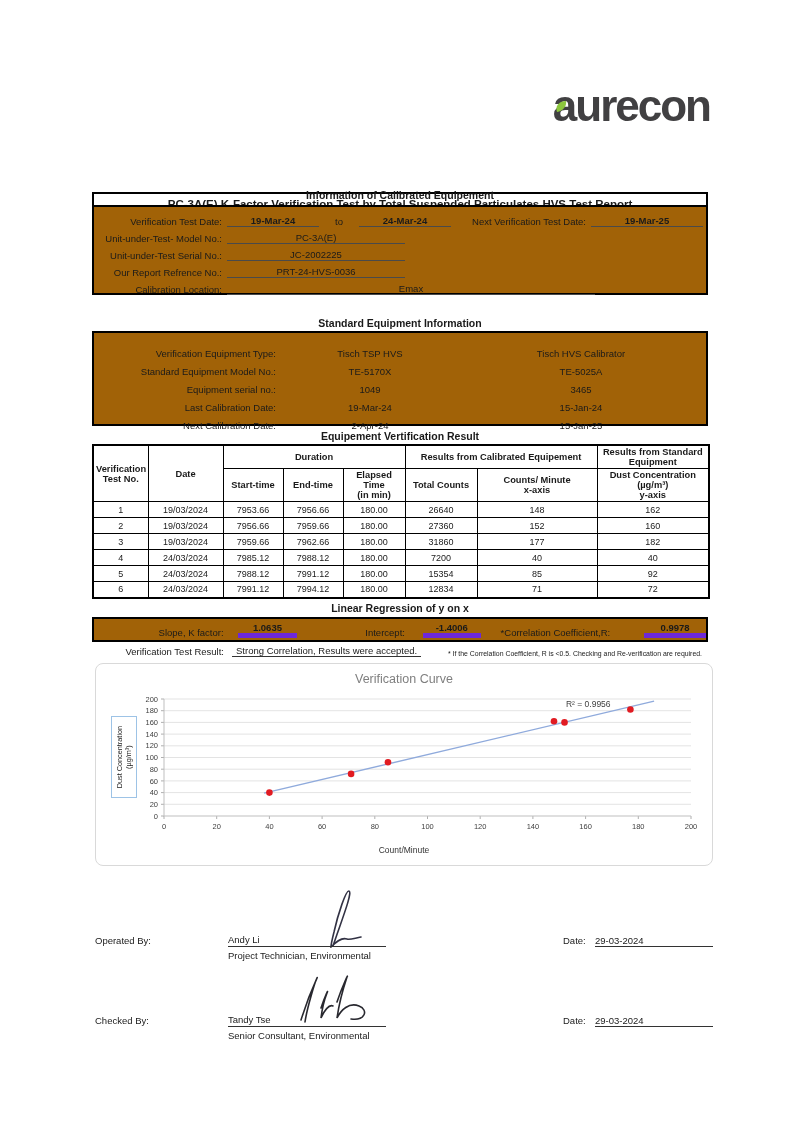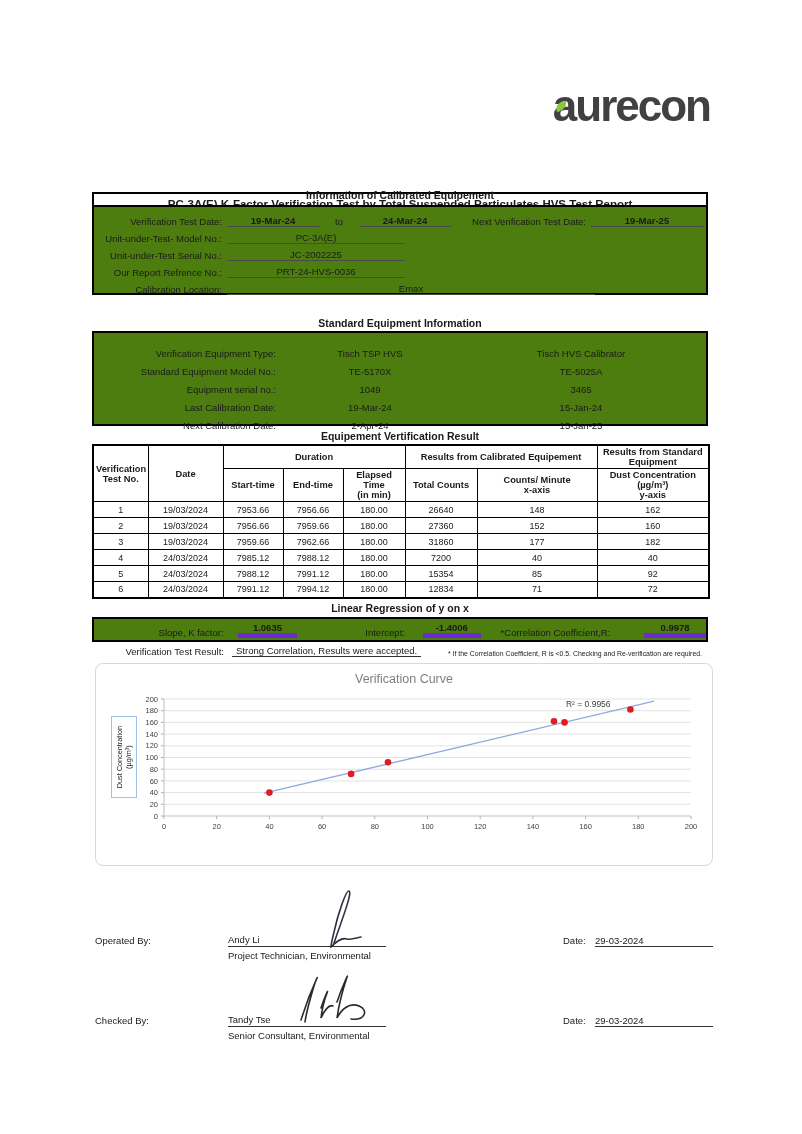--- a/index.html
+++ b/index.html
@@ -11,21 +11,21 @@
   
   .logo { position:absolute; top:84px; right:92px; font-size:44px; font-weight:bold;
           color:#414042; letter-spacing:-2px; line-height:1; }
   .logo .leaf { position:absolute; left:1px; top:-7px; }
   
   .title-box { position:absolute; left:92px; top:155px; width:616px; border:2px solid #000;
                text-align:center; font-weight:bold; font-size:11.5px; padding:4px 20px;margin-top:37px; }
   .sec-head { position:absolute; left:92px; width:616px; text-align:center;
               font-weight:bold; font-size:10.5px; }
   
-  .box { position:absolute; left:92px; width:616px; border:2px solid #000; background:#4d7c0f; }
+  .box { position:absolute; left:92px; width:616px; border:2px solid #000; background:#a16207; }
   .info-box { top:205px; height:90px; padding-top:3px; }
   .irow { display:flex; align-items:flex-end; height:17px; font-size:9.5px; }
   .ilabel { text-align:right; padding-right:5px; white-space:nowrap; }
   .w133 { width:133px; flex:0 0 133px; }
   .wnext { width:140px; flex:0 0 140px; }
   .ival { text-align:center; }
   .ul { border-bottom:1px solid #4a4a4a; }
   .bold { font-weight:bold; }
   .w92 { width:92px; flex:0 0 92px; }
   .w178 { width:178px; flex:0 0 178px; }
@@ -339,20 +339,21 @@
         <circle cx="255.08499999999998" cy="109.88" r="3.3" fill="#e11b22"></circle>
         <text x="492.235" y="43.19" text-anchor="middle" font-size="8.5" fill="#404040">R² = 0.9956</text>
       </svg>
     <div class="chart-title">Verification Curve</div>
     <div class="ylab-box">
       <div class="ylab-inner">
         <div>Dust Concentration</div>
         <div>(µg/m³)</div>
       </div>
     </div>
+    <div class="xlab">Count/Minute</div>
   </div>
 
   <div class="sig-label" style="left:95px;top:935px;">Operated By:</div>
   <svg class="sigsvg" style="left:295px;top:888px;" width="85" height="60" viewBox="0 0 85 60">
     <path d="M38,58 C46,34 58,4 54,3 C51,2 43,26 39,44 C37,52 36,57 36,59 C40,55 46,49 52,51 C55,52 60,50 66,49" fill="none" stroke="#323244" stroke-width="1.6" stroke-linecap="round"></path>
   </svg>
   <div class="sig-name" style="left:228px;top:934px;">Andy Li</div>
   <div class="sig-line" style="left:228px;top:931px;width:158px;height:16px;"></div>
   <div class="sig-role" style="left:228px;top:950px;">Project Technician, Environmental</div>
   <div class="date-label" style="left:563px;top:935px;">Date:</div>

